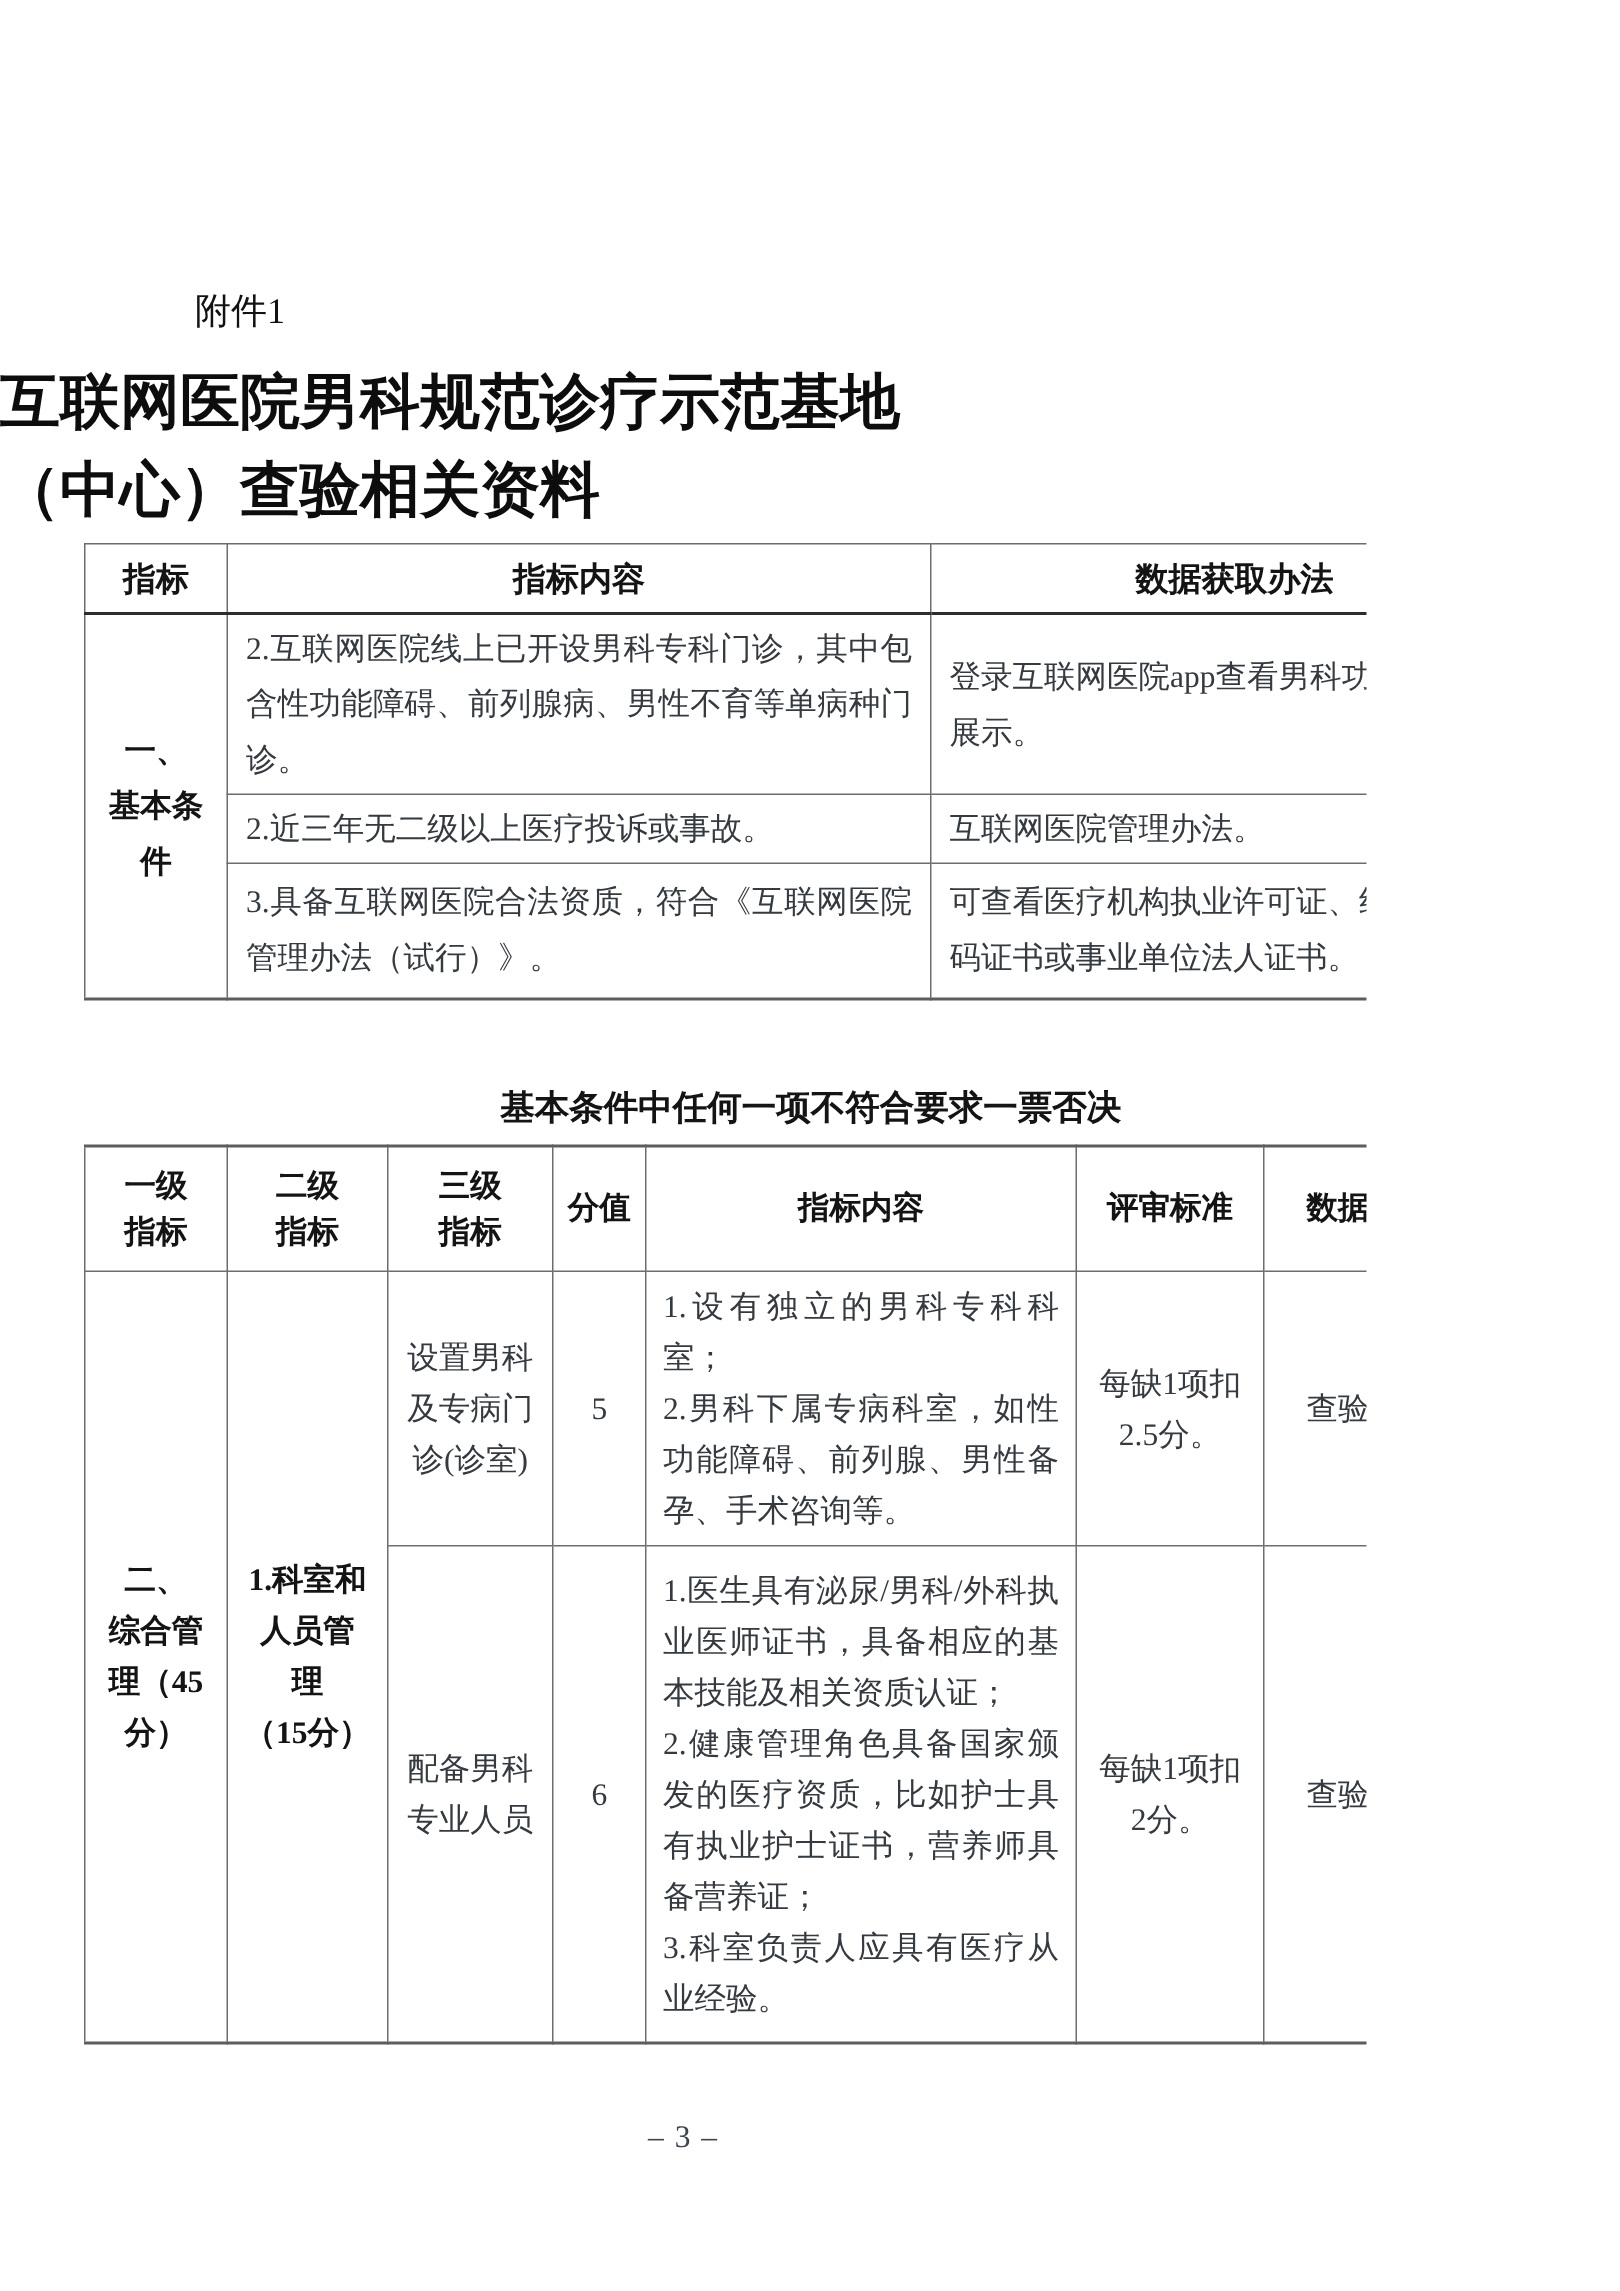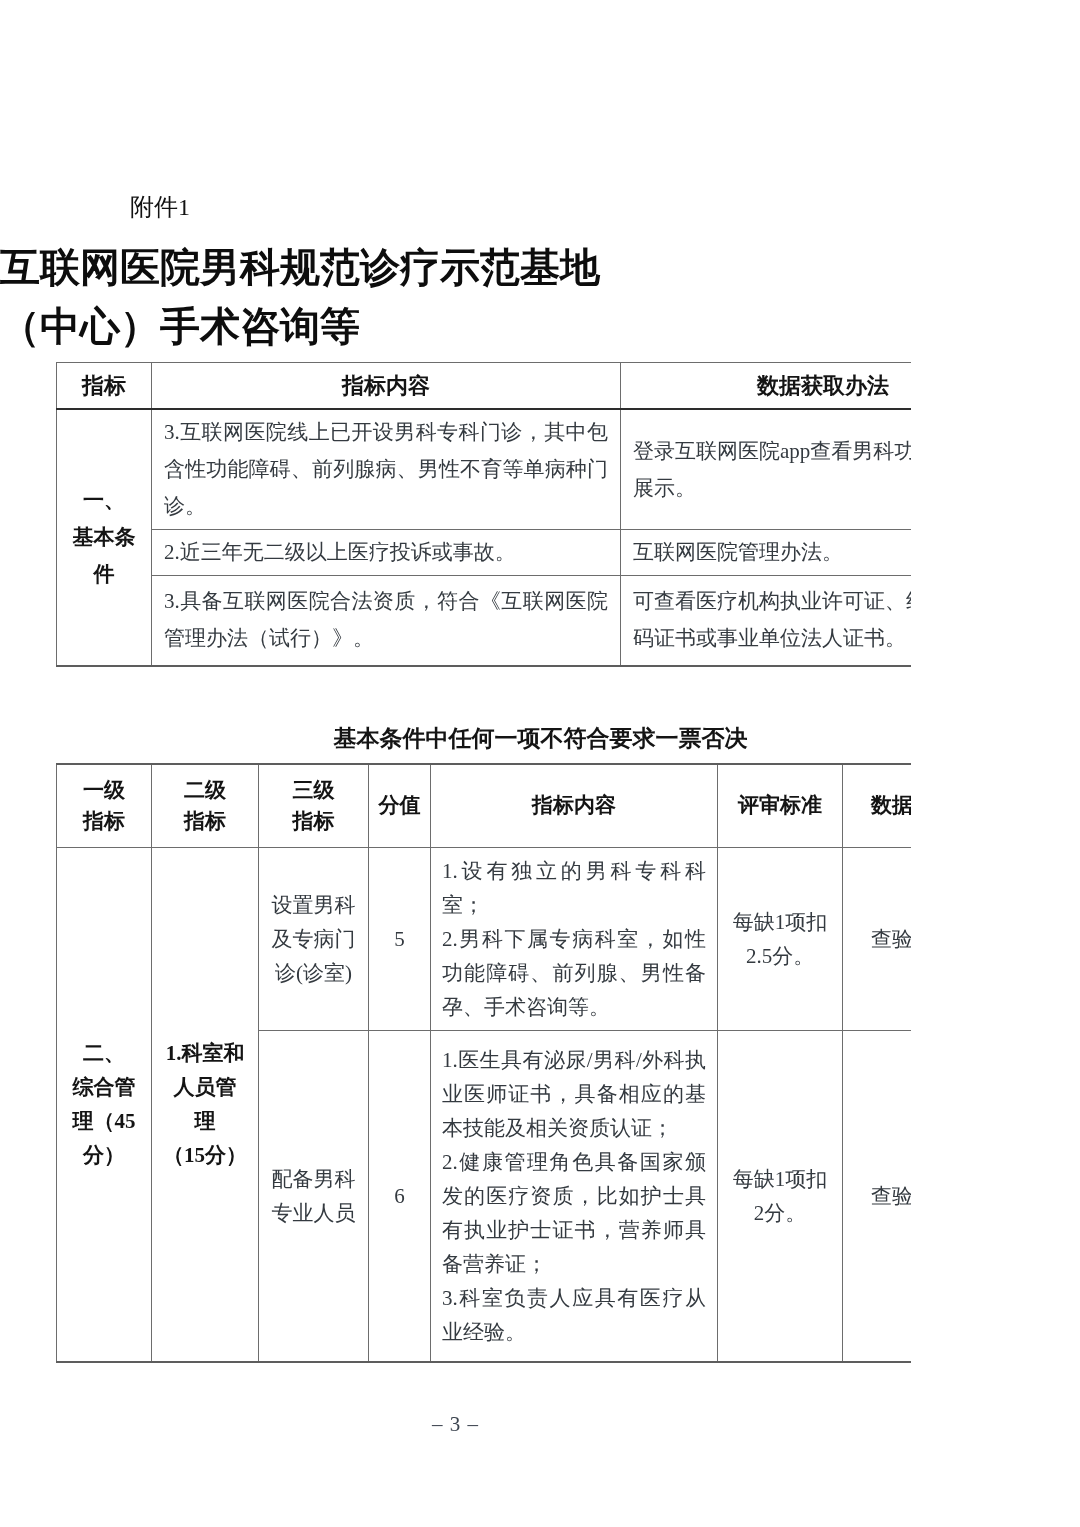--- a/index.html
+++ b/index.html
@@ -73,21 +73,21 @@
 </style>
 </head>
 <body>
 
 <div class="page">
 
   <div class="attachment">附件1</div>
 
   <div class="title">
     <div>互联网医院男科规范诊疗示范基地</div>
-    <div>（中心）手术咨询等</div>
+    <div>（中心）查验相关资料</div>
   </div>
 
   <div class="content-block">
 
     <table class="t1">
       <colgroup>
         <col style="width:95px">
           <col style="width:469px">
           <col style="width:405px">
       </colgroup>
@@ -96,21 +96,21 @@
           <th>指标</th>
           <th>指标内容</th>
           <th>数据获取办法</th>
         </tr>
       </thead>
       <tbody>
         <tr class="row-a">
           <td class="cell-group" rowspan="3">一、
 基本条
 件</td>
-          <td class="cell-content">3.互联网医院线上已开设男科专科门诊，其中包含性功能障碍、前列腺病、男性不育等单病种门诊。</td>
+          <td class="cell-content">2.互联网医院线上已开设男科专科门诊，其中包含性功能障碍、前列腺病、男性不育等单病种门诊。</td>
           <td class="cell-method">登录互联网医院app查看男科功能设置与展示。</td>
         </tr>
         <tr class="row-b">
           <td class="cell-content">2.近三年无二级以上医疗投诉或事故。</td>
           <td class="cell-method">互联网医院管理办法。</td>
         </tr>
         <tr class="row-c">
           <td class="cell-content">3.具备互联网医院合法资质，符合《互联网医院管理办法（试行）》。</td>
           <td class="cell-method">可查看医疗机构执业许可证、组织机构代码证书或事业单位法人证书。</td>
         </tr>

